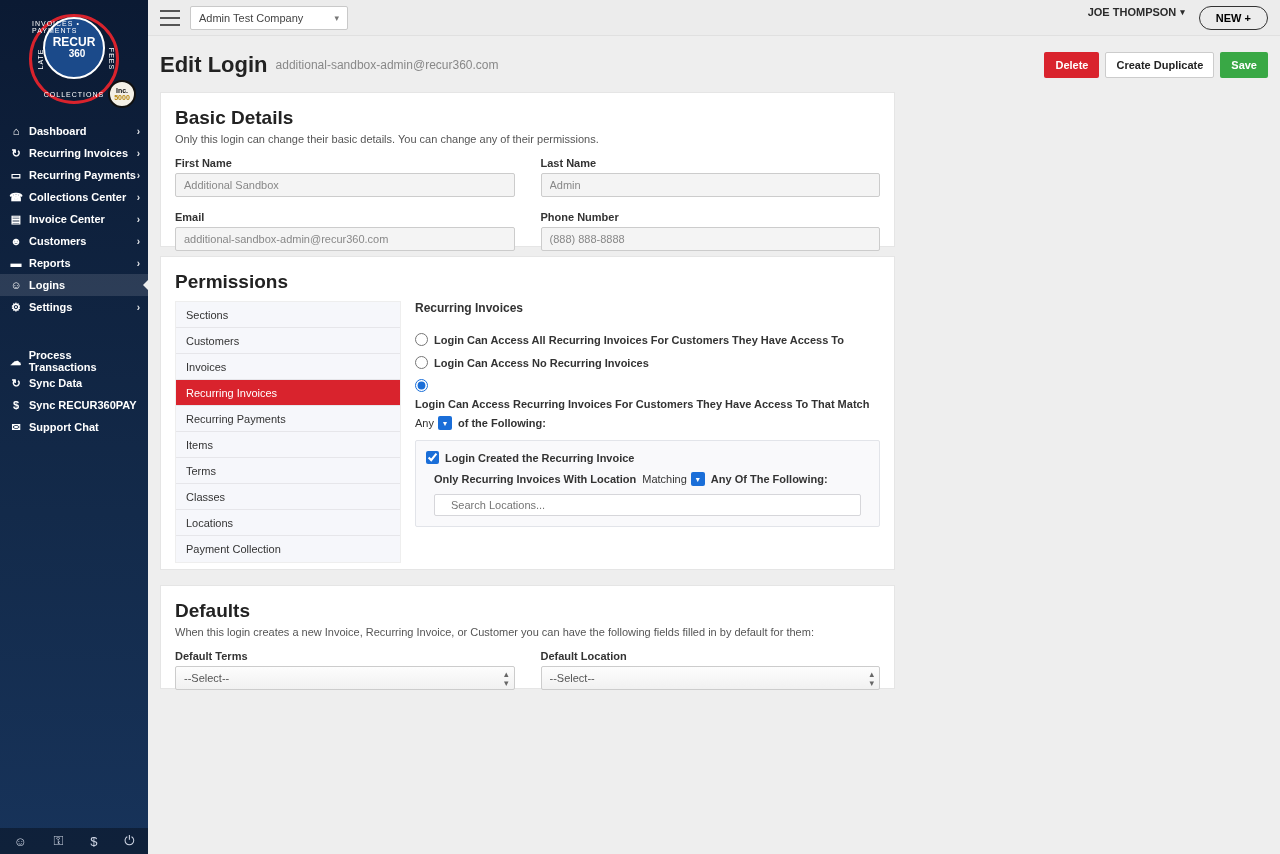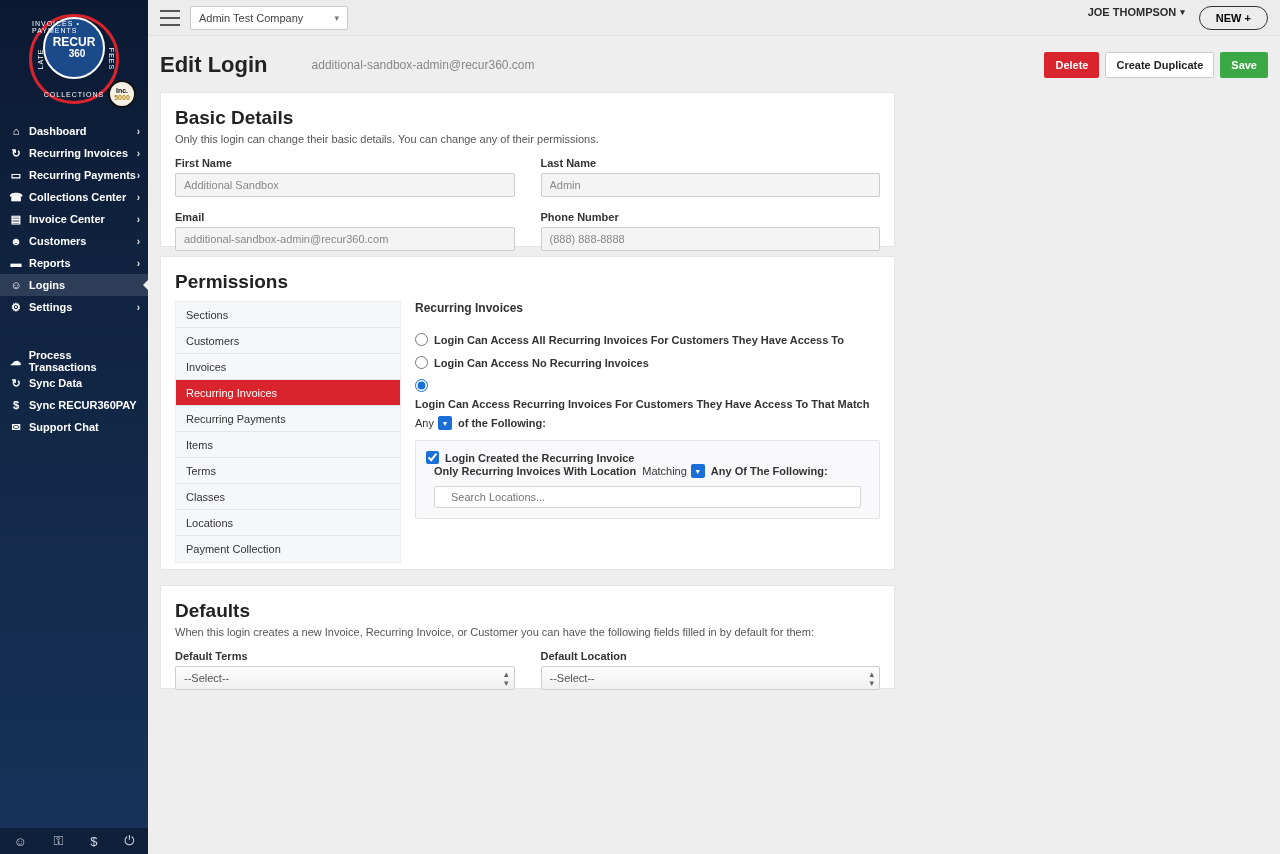--- a/index.html
+++ b/index.html
@@ -44,21 +44,21 @@
   .hamburger div{height:2px; background:#555;}
   .company-select{height:24px; width:158px; border:1px solid #c9c9c9; background:#fff; border-radius:2px;
     display:flex; align-items:center; justify-content:space-between; padding:0 8px; font-size:11px; color:#444; cursor:pointer;}
   .company-select .caret{font-size:9px; color:#777;}
   .top-right{margin-left:auto; display:flex; align-items:flex-start; gap:14px;}
   .user-label{font-size:11px; font-weight:700; color:#2b2b2b; display:flex; align-items:center; gap:4px; cursor:pointer;}
   .new-btn{height:24px; padding:0 16px; border:1px solid #333; border-radius:14px; background:transparent;
     display:flex; align-items:center; font-size:11px; font-weight:700; cursor:pointer;}
 
   
-  .page-head{position:absolute; left:160px; right:12px; top:52px; display:flex; align-items:center;gap:36px; }
+  .page-head{position:absolute; left:160px; right:12px; top:52px; display:flex; align-items:center; }
   .page-head h1{font-size:22px; font-weight:700; color:#222;}
   .page-head .sub{font-size:12px; color:#888; margin-left:8px;}
   .head-actions{margin-left:auto; display:flex; gap:6px;align-items:center;}
   .btn{height:26px; padding:0 10px; border-radius:2px; font-size:11px; font-weight:700; display:flex; align-items:center; cursor:pointer; border:1px solid transparent;}
   .btn-danger{background:#d9232d; color:#fff;}
   .btn-default{background:#fff; color:#222; border-color:#ccc;}
   .btn-success{background:#39a845; color:#fff;}
 
   
   .card{position:absolute; left:160px; width:735px; background:#fff; border:1px solid #e5e5e5;}
@@ -80,21 +80,21 @@
   .perm-tab.active{background:#d9232d; color:#fff;}
   .perm-content{flex:1;}
   .perm-content h3{font-size:12px; font-weight:700; color:#333; margin-bottom:18px;}
   .radio-row{display:flex; align-items:center; gap:6px; font-size:11px; font-weight:700; color:#333; margin-bottom:10px; flex-wrap:wrap;}
   .radio-row input[type=radio]{accent-color:#1a6ed8;}
   .inline-select{display:inline-flex; align-items:center; gap:4px; font-weight:400; font-size:11px;}
   .mini-caret{width:14px; height:14px; background:#1a6ed8; color:#fff; border-radius:2px; display:inline-flex; align-items:center; justify-content:center; font-size:8px;}
   .sub-panel{margin-top:6px; border:1px solid #e2e4e9; background:#f9f9fb; border-radius:2px; padding:10px;}
   .check-row{display:flex; align-items:center; gap:6px; font-size:11px; font-weight:700; color:#333;}
   .check-row input{accent-color:#1a6ed8;}
-  .sub-row{margin-top:0; display:flex; align-items:center; gap:6px; font-size:11px; font-weight:700; color:#333; padding-left:8px;}
+  .sub-row{margin-top:8px; display:flex; align-items:center; gap:6px; font-size:11px; font-weight:700; color:#333; padding-left:8px;}
   .sub-row .thin{font-weight:400;}
   .search-input{margin:8px 0 0 8px; height:22px; border:1px solid #d6d6da; border-radius:2px; background:#fff; padding:0 16px; font-size:11px; width:calc(100% - 16px);}
 
   
   .defaults-card{top:585px; height:104px;}
   .defaults-card .form-row{padding-bottom:14px;}
   .select-box{position:relative;}
   .select-box .input{background:linear-gradient(#fdfdfd,#f1f1f1); color:#555;}
   .select-caret{position:absolute; right:6px; top:4px; font-size:9px; color:#666; line-height:8px; display:flex; flex-direction:column; gap:1px;}
 

